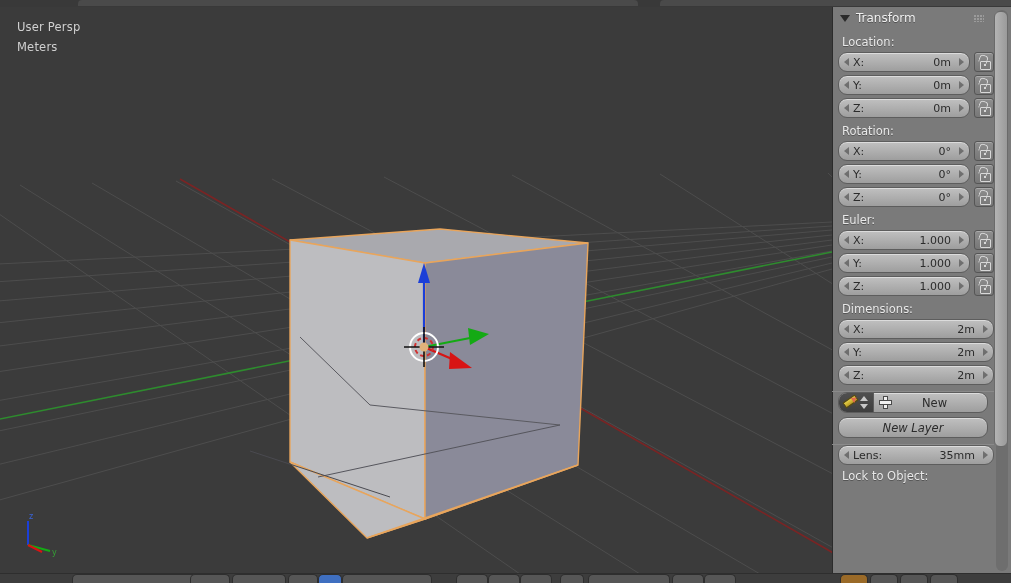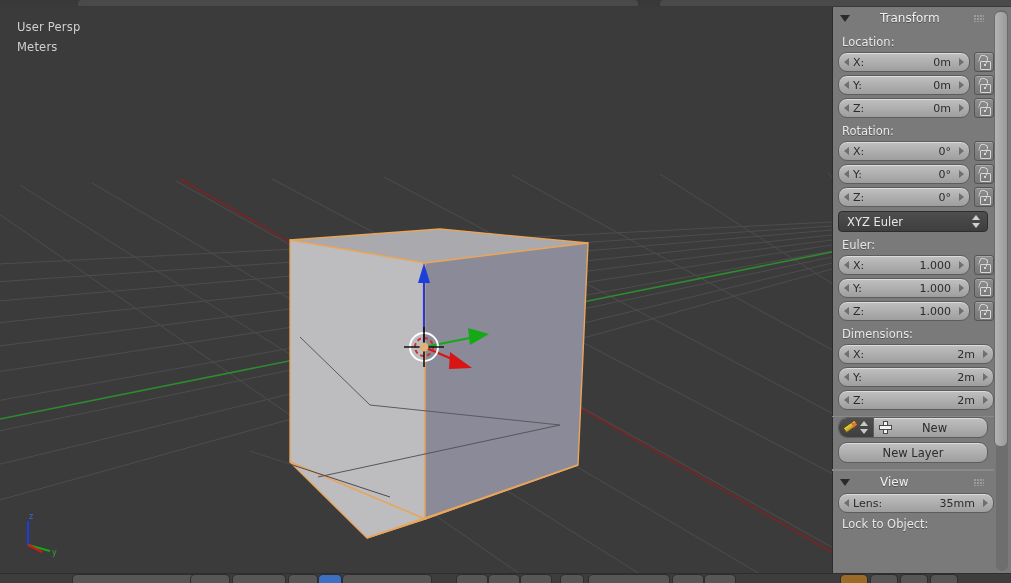--- a/index.html
+++ b/index.html
@@ -31,21 +31,21 @@
 
   
   .props{position:absolute;right:0;top:7px;width:179px;height:567px;background:#7a7a7a;overflow:hidden;}
   .props-inner{position:absolute;left:0;top:0;width:162px;}
 
   .panel-head{position:relative;height:22px;display:flex;align-items:center;
               padding-left:8px;border-top:1px solid #8a8a8a;}
   .panel-head.first{border-top:none;}
   .tri{width:0;height:0;border-left:5px solid transparent;border-right:5px solid transparent;
        border-top:7px solid #2a2a2a;margin-right:6px;}
-  .panel-title{font-size:12px;color:#f0f0f0;text-shadow:0 1px 0 rgba(0,0,0,.35);margin-left:24px;}
+  .panel-title{font-size:12px;color:#f0f0f0;text-shadow:0 1px 0 rgba(0,0,0,.35);}
   .grip{position:absolute;right:10px;top:8px;width:10px;height:7px;
         background-image:
           radial-gradient(circle at 1px 1px,#9d9d9d 1px,transparent 1px);
         background-size:3px 3px;opacity:.95;}
   .gp-check{width:12px;height:12px;background:linear-gradient(#cfcfcf,#b2b2b2);
             border:1px solid #555;border-radius:2px;margin-right:6px;position:relative;}
   .gp-check:after{content:"";position:absolute;left:2px;top:1px;width:4px;height:7px;
             border:solid #2b2b2b;border-width:0 2px 2px 0;transform:rotate(40deg);}
 
   .sub-label{font-size:11.5px;color:#e8e8e8;margin:6px 16px 3px 10px;
@@ -111,21 +111,21 @@
   .plus{position:relative;width:13px;height:13px;}
   .plus:before,.plus:after{content:"";position:absolute;background:#f2f2f2;
         border:1px solid #4a4a4a;box-sizing:border-box;}
   .plus:before{left:4px;top:0;width:5px;height:13px;}
   .plus:after{left:0;top:4px;width:13px;height:5px;}
   .newrow .ntxt{flex:1;text-align:center;font-size:11.5px;color:#2b2b2b;padding-right:14px;}
 
   .wide-btn{margin:0 6px 4px 6px;height:19px;border-radius:9px;
         background:linear-gradient(#c0c0c0,#9e9e9e);border:1px solid #5d5d5d;
         display:flex;align-items:center;justify-content:center;font-size:11.5px;color:#2b2b2b;
-        box-shadow:inset 0 1px 0 rgba(255,255,255,.45);}
+        box-shadow:inset 0 1px 0 rgba(255,255,255,.45);font-style:italic;}
 
   .plain-label{font-size:11.5px;color:#e8e8e8;margin:4px 0 0 10px;
         text-shadow:0 1px 0 rgba(0,0,0,.3);}
 
   .divider{height:1px;background:#8a8a8a;margin:6px 0 0 0;}
 
   
   .scroll-track{position:absolute;right:3px;top:3px;width:12px;height:561px;background:#6e6e6e;
         border-radius:6px;}
   .scroll-thumb{position:absolute;right:3px;top:4px;width:12px;height:434px;border-radius:6px;
@@ -307,27 +307,20 @@
           <span class="lbl">Z:</span>
           <span class="val">0°</span>
           <span class="arw r"></span>
         </div>
         <div class="lock">
           <span class="shackle"></span>
             <span class="body"></span>
         </div>
       </div>
 
-      <div class="dropdown">
-        <span class="dtext">XYZ Euler</span>
-        <span class="dupdn">
-          <i class="u"></i>
-            <i class="d"></i>
-        </span>
-      </div>
 
       <div class="sub-label">Euler:</div>
 
       <div class="row">
         <div class="numfield">
           <span class="arw l"></span>
           <span class="lbl">X:</span>
           <span class="val">1.000</span>
           <span class="arw r"></span>
         </div>
@@ -406,25 +399,20 @@
         <div class="plusbox">
           <span class="plus"></span>
         </div>
         <div class="ntxt">New</div>
       </div>
 
       <div class="wide-btn">New Layer</div>
 
       <div class="divider"></div>
 
-      <div class="panel-head">
-        <div class="tri"></div>
-        <div class="panel-title">View</div>
-        <div class="grip"></div>
-      </div>
 
       <div class="row">
         <div class="numfield">
           <span class="arw l"></span>
           <span class="lbl">Lens:</span>
           <span class="val">35mm</span>
           <span class="arw r"></span>
         </div>
       </div>
 

